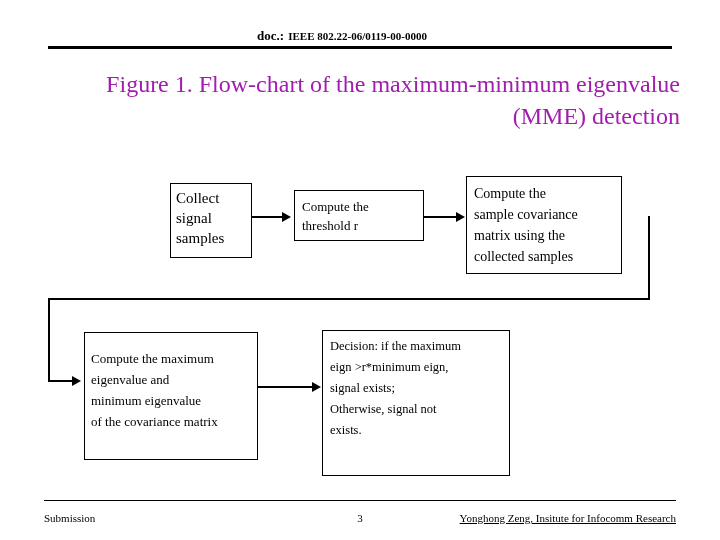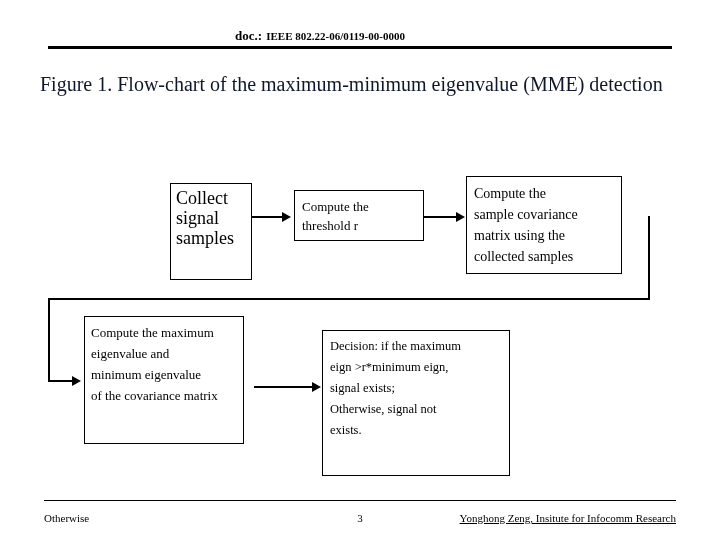--- a/index.html
+++ b/index.html
@@ -15,20 +15,21 @@
     overflow: hidden;
   }
 
   
   .doc-header {
     position: absolute;
     left: 0;
     top: 26px;
     width: 640px;
     text-align: center;
+    padding-left: 22px;
   }
   .doc-header .doc-label {
     font-family: "Liberation Serif", serif;
     font-weight: bold;
     font-size: 13px;
   }
   .doc-header .doc-number {
     font-family: "Liberation Serif", serif;
     font-weight: bold;
     font-size: 11px;
@@ -41,25 +42,25 @@
     height: 3px;
     background: #000000;
   }
 
   
   .slide-title {
     position: absolute;
     left: 40px;
     top: 68px;
     width: 640px;
-    text-align: left;
-    font-family: "Liberation Serif", serif;
-    font-size: 20px;
+    text-align: right;
+    font-family: "Liberation Serif", serif;
+    font-size: 24px;
     line-height: 32px;
-    color: #0f172a;
+    color: #a21caf;
   }
 
   
   .flow {
     position: absolute;
     left: 0;
     top: 0;
     width: 720px;
     height: 540px;
   }
@@ -73,23 +74,23 @@
   }
   .box .txt {
     display: block;
     white-space: pre-line;
   }
 
   #box-collect {
     left: 170px;
     top: 183px;
     width: 82px;
-    height: 97px;
+    height: 75px;
     padding: 4px 0 0 5px;
-    font-size: 18px;
+    font-size: 15px;
     line-height: 20px;
   }
   #box-threshold {
     left: 294px;
     top: 190px;
     width: 130px;
     height: 51px;
     padding: 6px 0 0 7px;
     font-size: 13px;
     line-height: 19px;
@@ -98,24 +99,24 @@
     left: 466px;
     top: 176px;
     width: 156px;
     height: 98px;
     padding: 6px 0 0 7px;
     font-size: 14px;
     line-height: 21px;
   }
   #box-eigen {
     left: 84px;
-    top: 316px;
-    width: 160px;
+    top: 332px;
+    width: 174px;
     height: 128px;
-    padding: 5px 0 0 6px;
+    padding: 15px 0 0 6px;
     font-size: 13px;
     line-height: 21px;
   }
   #box-decision {
     left: 322px;
     top: 330px;
     width: 188px;
     height: 146px;
     padding: 5px 0 0 7px;
     font-size: 12.5px;
@@ -216,15 +217,15 @@
   <div class="box" id="box-decision">
     <span class="txt">Decision: if the maximum
 eign &gt;r*minimum eign,
 signal exists;
 Otherwise, signal not
 exists.</span>
   </div>
 </div>
 
 <div class="footer-rule"></div>
-<div class="footer" id="footer-left">Otherwise</div>
+<div class="footer" id="footer-left">Submission</div>
 <div class="footer" id="footer-page">3</div>
 <div class="footer" id="footer-right">Yonghong Zeng, Insitute for Infocomm Research</div>
 
 </body></html>

